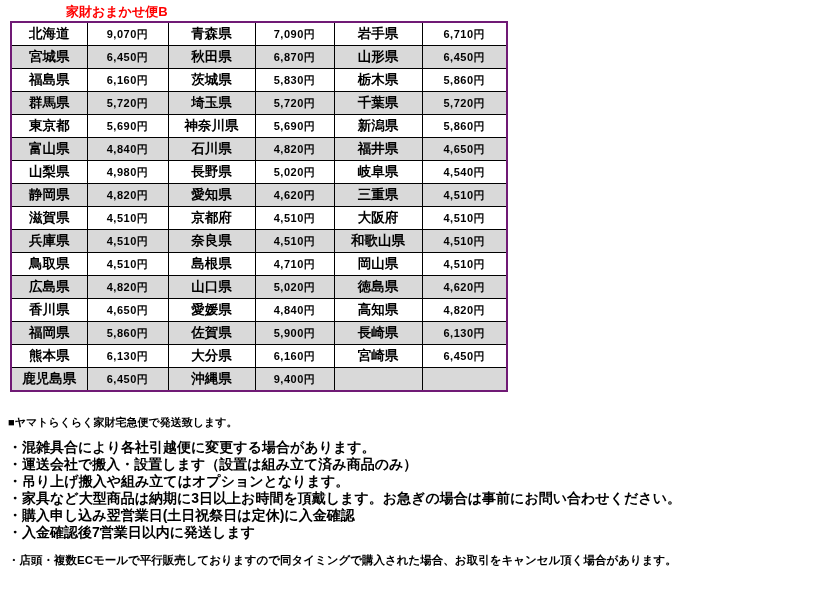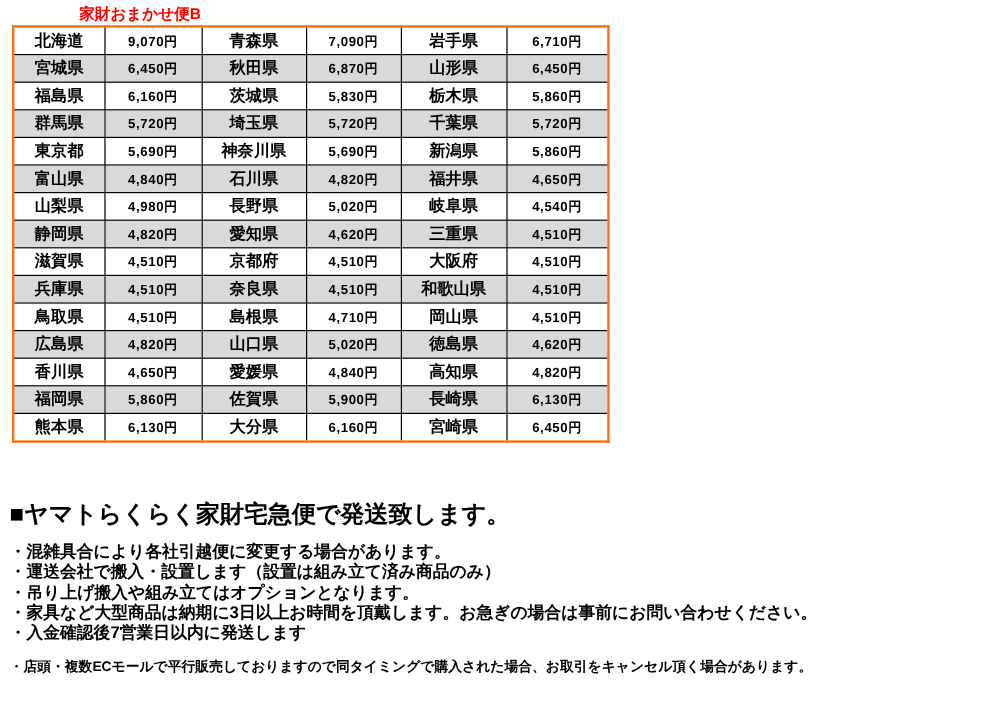--- a/index.html
+++ b/index.html
@@ -12,38 +12,38 @@
   }
   .title {
     position:absolute; left:66px; top:3px;
     color:var(--accent); font-weight:bold; font-size:13px;
     white-space:nowrap;
     text-align:center;
   }
   table.fee {
     position:absolute; left:10px; top:21px;
     border-collapse:collapse; table-layout:fixed;
-    border:2px solid #f97316;
+    border:2px solid #701a75;
   }
   table.fee td {
     border:1px solid #000;
     height:22px; padding:0;
     font-weight:bold; text-align:center; vertical-align:middle;
     white-space:nowrap; overflow:hidden;
     background:#ffffff;
   }
   table.fee td.pref  { font-size:13.5px; }
   table.fee td.price { font-size:11px; letter-spacing:0.5px; }
   table.fee tr.alt td { background:var(--alt); }
   .notes {
     position:absolute; left:8px; top:415px; width:810px;
     font-weight:bold;
   }
   .notes-heading {
-    font-size:20px; margin:0 0 9px 0; white-space:nowrap;
+    font-size:11px; margin:0 0 9px 0; white-space:nowrap;
   }
   .notes-bullets {
     list-style:none; margin:0; padding:0;
     font-size:14px; line-height:17px;
   }
   .notes-bullets li { white-space:nowrap; }
   .small-note {
     font-size:11.5px; margin-top:12px; white-space:nowrap;
   }
 </style>
@@ -175,26 +175,35 @@
         <td class="price">6,130円</td>
       </tr>
       <tr>
         <td class="pref">熊本県</td>
         <td class="price">6,130円</td>
         <td class="pref">大分県</td>
         <td class="price">6,160円</td>
         <td class="pref">宮崎県</td>
         <td class="price">6,450円</td>
       </tr>
+      <tr class="alt">
+        <td class="pref">鹿児島県</td>
+        <td class="price">6,450円</td>
+        <td class="pref">沖縄県</td>
+        <td class="price">9,400円</td>
+        <td class="pref"></td>
+        <td class="price"></td>
+      </tr>
     </tbody>
 </table>
 
 <div class="notes">
   <p class="notes-heading">■ヤマトらくらく家財宅急便で発送致します。</p>
   <ul class="notes-bullets">
       <li>・混雑具合により各社引越便に変更する場合があります。</li>
       <li>・運送会社で搬入・設置します（設置は組み立て済み商品のみ）</li>
       <li>・吊り上げ搬入や組み立てはオプションとなります。</li>
       <li>・家具など大型商品は納期に3日以上お時間を頂戴します。お急ぎの場合は事前にお問い合わせください。</li>
+      <li>・購入申し込み翌営業日(土日祝祭日は定休)に入金確認</li>
       <li>・入金確認後7営業日以内に発送します</li>
     </ul>
   <div class="small-note">・店頭・複数ECモールで平行販売しておりますので同タイミングで購入された場合、お取引をキャンセル頂く場合があります。</div>
 </div>
 
 </body></html>

